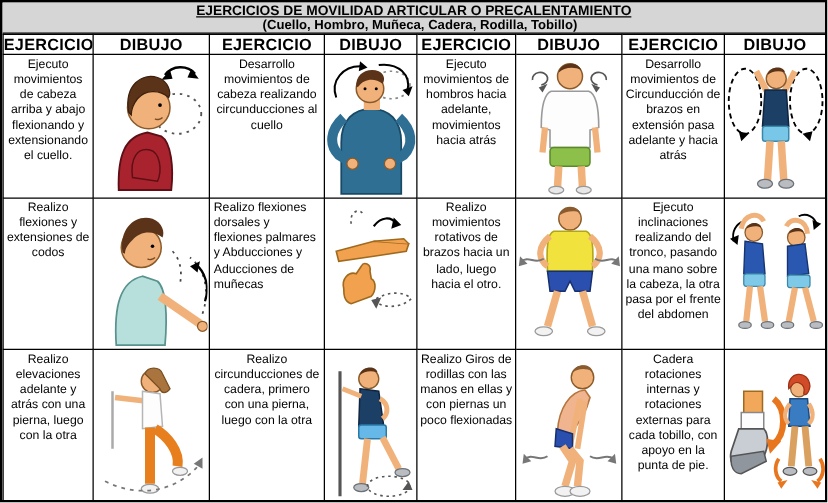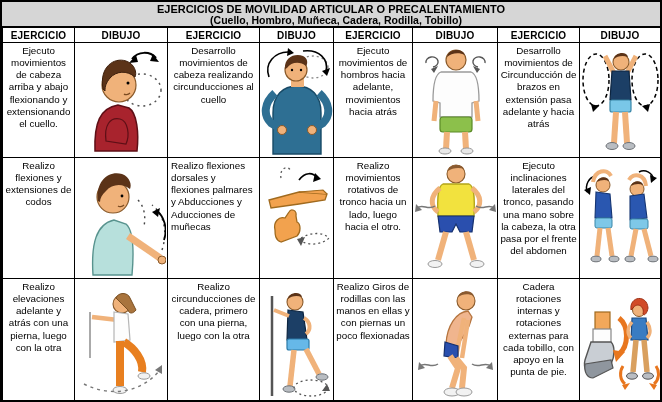--- a/index.html
+++ b/index.html
@@ -4,26 +4,26 @@
 <style>
   html,body{margin:0;padding:0;background:#fff;font-family:"Liberation Sans",sans-serif;}
   .frame{
     width:662px;height:402px;box-sizing:border-box;
     border:2px solid #000;background:#fff;overflow:hidden;
   }
   .titlebar{
     background:#d6d6d6;border-bottom:1px solid #000;
     text-align:center;height:25px;box-sizing:border-box;padding-top:1px;
   }
-  .title-line1{font-weight:bold;font-size:11px;line-height:12px;color:#000;}
+  .title-line1{font-weight:bold;font-size:11px;line-height:12px;color:#000;text-decoration:underline;}
   .title-line2{font-weight:bold;font-size:10.5px;line-height:11px;color:#000;padding-left:10px;}
   table.grid{border-collapse:collapse;table-layout:fixed;width:658px;}
   table.grid th, table.grid td{border:1px solid #000;box-sizing:border-box;overflow:hidden;}
   table.grid th{
-    font-size:10px;font-weight:bold;height:15px;text-align:center;
+    font-size:13px;font-weight:bold;height:15px;text-align:center;
     letter-spacing:.2px;background:#fff;padding:0;
   }
   td.txt{
     vertical-align:top;text-align:center;font-size:9.8px;line-height:1.24;
     padding:2px 2px 0 2px;color:#000;margin-left:25px;
   }
   td.txt.align-left{text-align:left;padding-left:3px;}
   td.draw{vertical-align:middle;text-align:center;padding:0;background:#fff;}
   tr.r1{height:115px;} tr.r2{height:121px;} tr.r3{height:128px;}
   svg{display:block;margin:0 auto;}
@@ -160,40 +160,40 @@
           <path d="M20,18 C18,8 28,4 30,12" fill="none" stroke="#555" stroke-width="1.3" stroke-dasharray="2 3"></path>
           <path d="M38,20 C44,12 52,12 56,18" fill="none" stroke="#000" stroke-width="1.7"></path>
           <polygon points="54,13 60,19 52,22" fill="#000"></polygon>
           <path d="M8,40 L38,32 L66,34 L64,40 L38,44 L10,48 Z" fill="#f2a24e" stroke="#a06a1e" stroke-width="1.3"></path>
           <path d="M38,32 L62,30 L66,34" fill="#f2a24e" stroke="#a06a1e" stroke-width="1.1"></path>
           <path d="M14,70 C12,62 18,56 24,58 L28,52 C30,48 36,50 35,56 L36,62 C40,64 40,72 36,76 L20,82 C14,80 14,74 14,70 Z" fill="#f2a24e" stroke="#a06a1e" stroke-width="1.3"></path>
           <path d="M40,78 C50,72 62,72 68,78 C62,84 50,86 42,82" fill="none" stroke="#555" stroke-width="1.3" stroke-dasharray="2 3"></path>
           <polygon points="40,86 36,79 44,77" fill="#555"></polygon>
         </svg>
       </td>
-      <td class="txt">Realizo movimientos rotativos de tronco hacia un lado, luego hacia el otro.</td>
+      <td class="txt">Realizo movimientos rotativos de brazos hacia un lado, luego hacia el otro.</td>
       <td class="draw">
         <svg width="83" height="116" viewBox="0 0 83 116" aria-label="Man in yellow shirt with hands on hips, rotation arrows at the waist">
           <circle cx="42" cy="14" r="9" fill="#f0b27a" stroke="#8a5a2a" stroke-width="1.1"></circle>
           <path d="M34,11 C35,4 48,3 50,9 C45,7 38,8 34,11 Z" fill="#8a5a30"></path>
           <path d="M29,24 L55,24 C60,26 61,36 60,56 L24,56 C23,36 24,26 29,24 Z" fill="#f2e23e" stroke="#b3a418" stroke-width="1.3"></path>
           <path d="M26,28 C16,36 16,46 24,52" fill="none" stroke="#f0b27a" stroke-width="5"></path>
           <path d="M58,28 C68,36 68,46 60,52" fill="none" stroke="#f0b27a" stroke-width="5"></path>
           <path d="M3,48 C9,43 14,51 21,46" fill="none" stroke="#777" stroke-width="1.5"></path>
           <polygon points="2,44 1,52 8,50" fill="#777"></polygon>
           <path d="M62,46 C69,51 74,43 80,48" fill="none" stroke="#777" stroke-width="1.5"></path>
           <polygon points="81,44 82,52 75,50" fill="#777"></polygon>
           <path d="M24,56 L60,56 L58,72 L46,72 L42,64 L38,72 L26,72 Z" fill="#2a4fae" stroke="#15306e" stroke-width="1.2"></path>
           <path d="M32,72 L24,100" stroke="#f0b27a" stroke-width="6" fill="none"></path>
           <path d="M52,72 L60,100" stroke="#f0b27a" stroke-width="6" fill="none"></path>
           <ellipse cx="21" cy="104" rx="7" ry="3.5" fill="#f2f2f2" stroke="#999"></ellipse>
           <ellipse cx="63" cy="104" rx="7" ry="3.5" fill="#f2f2f2" stroke="#999"></ellipse>
         </svg>
       </td>
-      <td class="txt">Ejecuto inclinaciones laterales del tronco, pasando una mano sobre la cabeza, la otra pasa por el frente del abdomen</td>
+      <td class="txt">Ejecuto inclinaciones realizando del tronco, pasando una mano sobre la cabeza, la otra pasa por el frente del abdomen</td>
       <td class="draw">
         <svg width="79" height="116" viewBox="0 0 79 116" aria-label="Two figures bending the trunk sideways with one arm over the head">
           <path d="M6,32 C4,24 8,18 14,16" fill="none" stroke="#000" stroke-width="1.5"></path>
           <polygon points="3,30 9,35 10,27" fill="#000"></polygon>
           <path d="M12,22 C14,10 26,8 30,16" fill="none" stroke="#f0b27a" stroke-width="4"></path>
           <circle cx="22" cy="25" r="7" fill="#f0b27a" stroke="#8a5a2a"></circle>
           <path d="M16,22 C18,16 27,16 28,21 C24,19 19,20 16,22 Z" fill="#5b3318"></path>
           <path d="M15,32 L29,34 L31,58 L14,58 Z" fill="#2a57b0" stroke="#153572" stroke-width="1.1"></path>
           <rect x="14" y="58" width="17" height="10" rx="2" fill="#7ec8e8" stroke="#3a87a8"></rect>
           <path d="M19,68 L16,96" stroke="#f0b27a" stroke-width="5" fill="none"></path>

